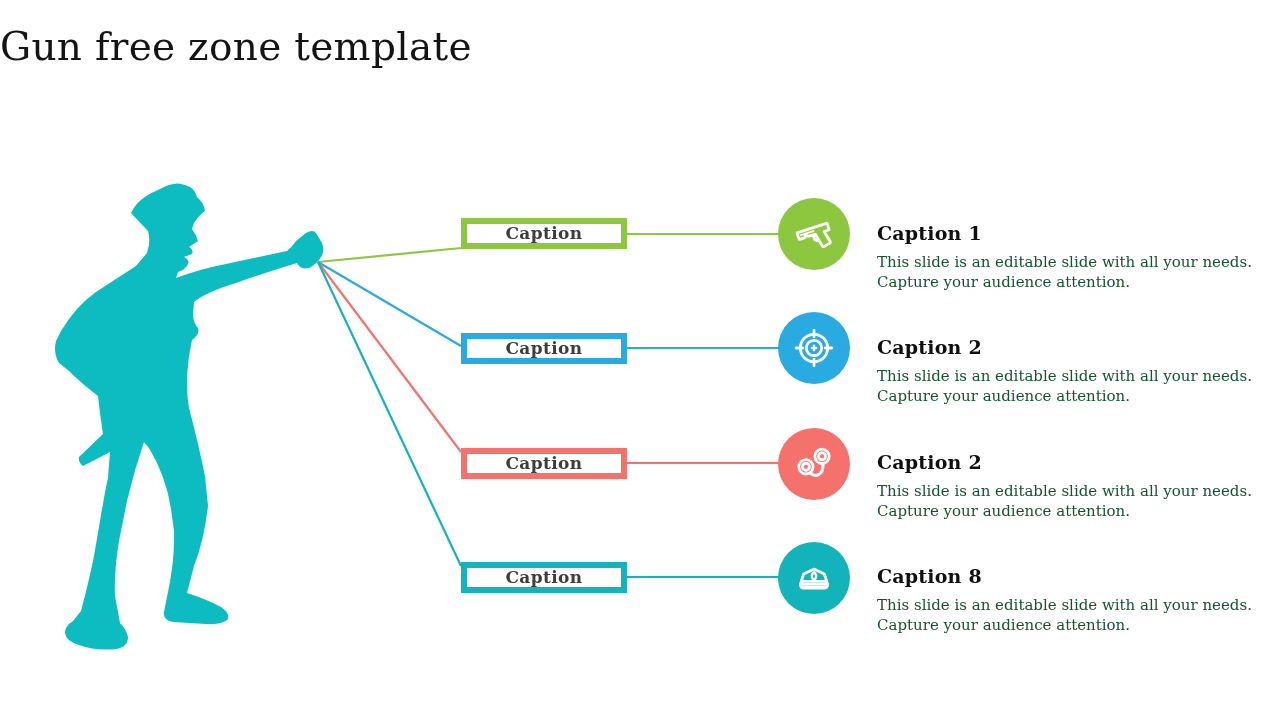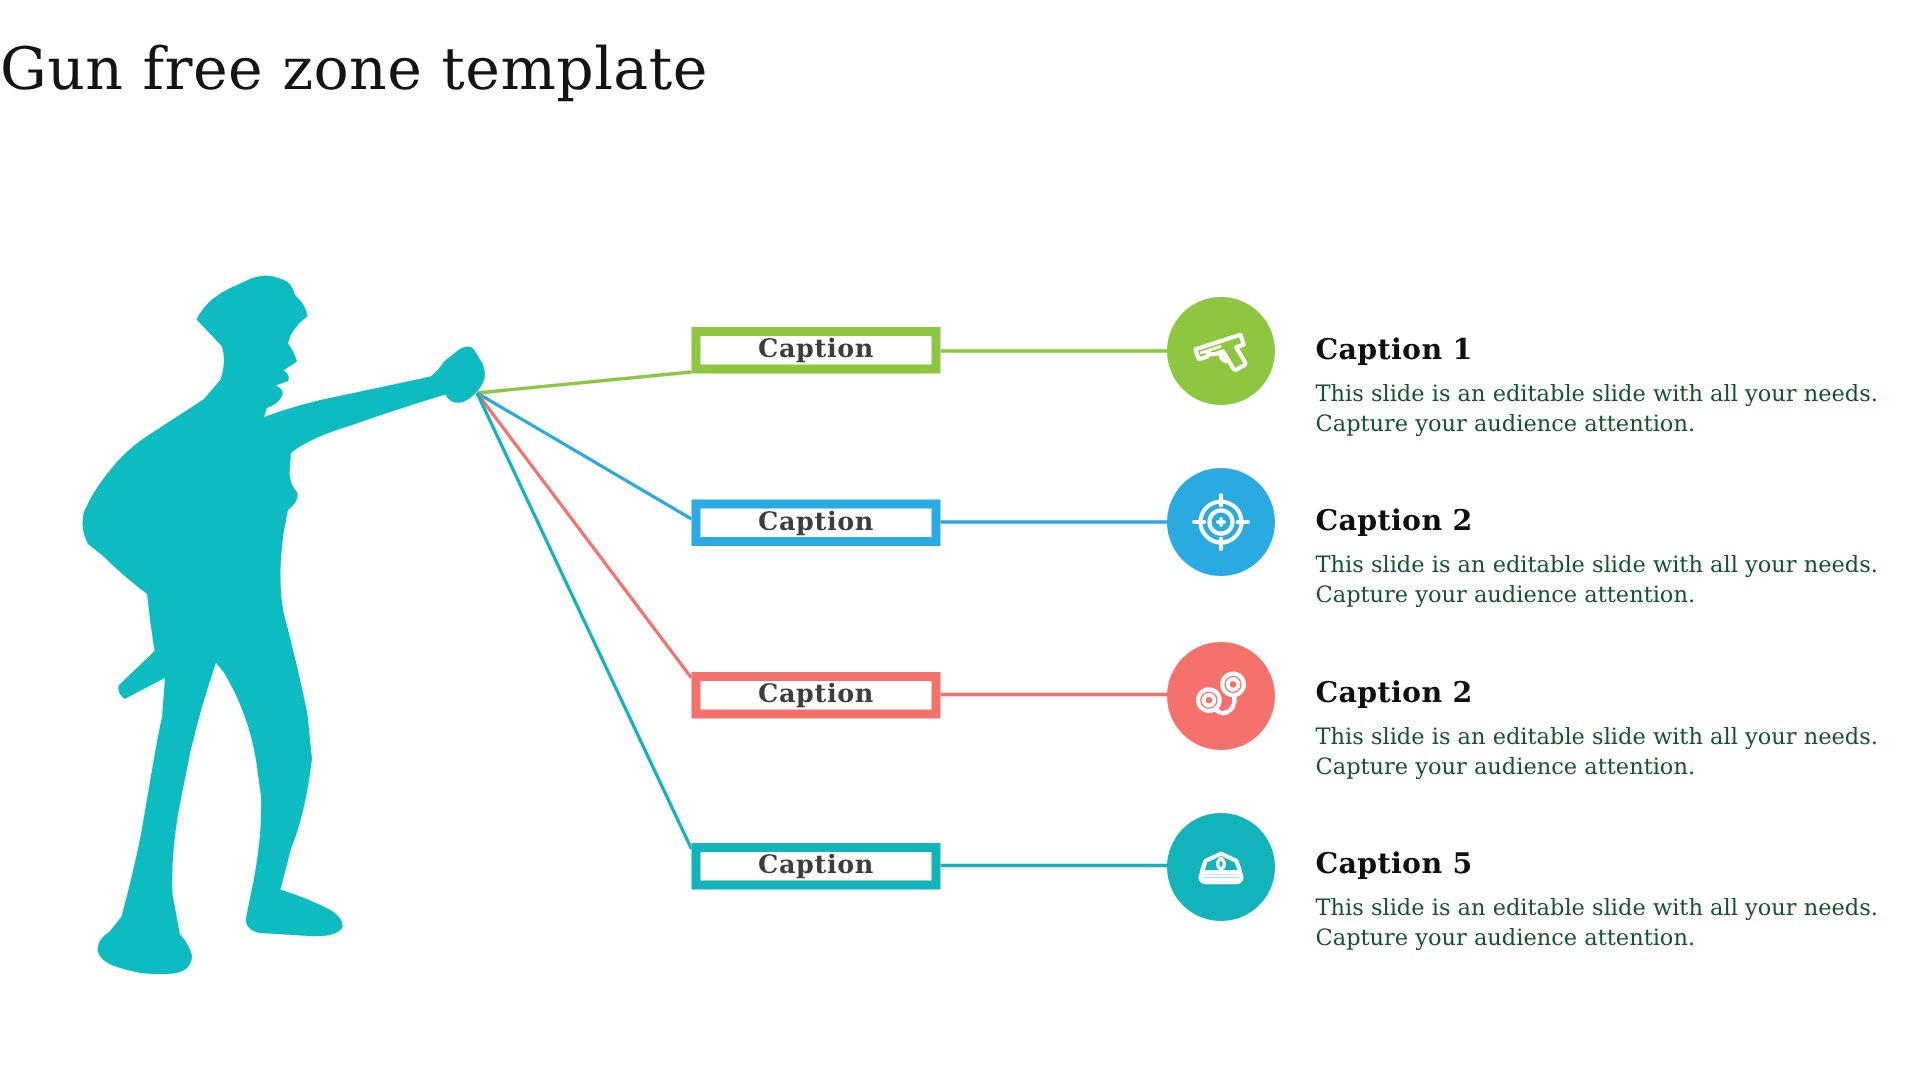--- a/index.html
+++ b/index.html
@@ -153,18 +153,18 @@
       <g class="icon-stroke">
         <path d="M4.7 13.9 L6.1 9.7 L12 6.9 L17.9 9.7 L19.3 13.9"></path>
         <path d="M12 8.7 Q13.6 9.9 13.2 11.4 Q12.9 12.6 12 12.6 Q11.1 12.6 10.8 11.4 Q10.4 9.9 12 8.7 Z" stroke-width="1.3"></path>
         <rect x="4.2" y="13.9" width="15.6" height="3.9" rx="1.9"></rect>
         <path d="M4.4 15.4 H19.6" stroke-width="1.2"></path>
         <path d="M4.5 16.7 H19.5" stroke-width="1.2"></path>
       </g>
     </svg>
   </div>
   <div class="row-text txt-r3">
-    <h3>Caption 5</h3>
+    <h3>Caption 8</h3>
     <div class="desc-line">This slide is an editable slide with all your needs.</div>
     <div class="desc-line">Capture your audience attention.</div>
   </div>
 
 </div>
 
 </body></html>

